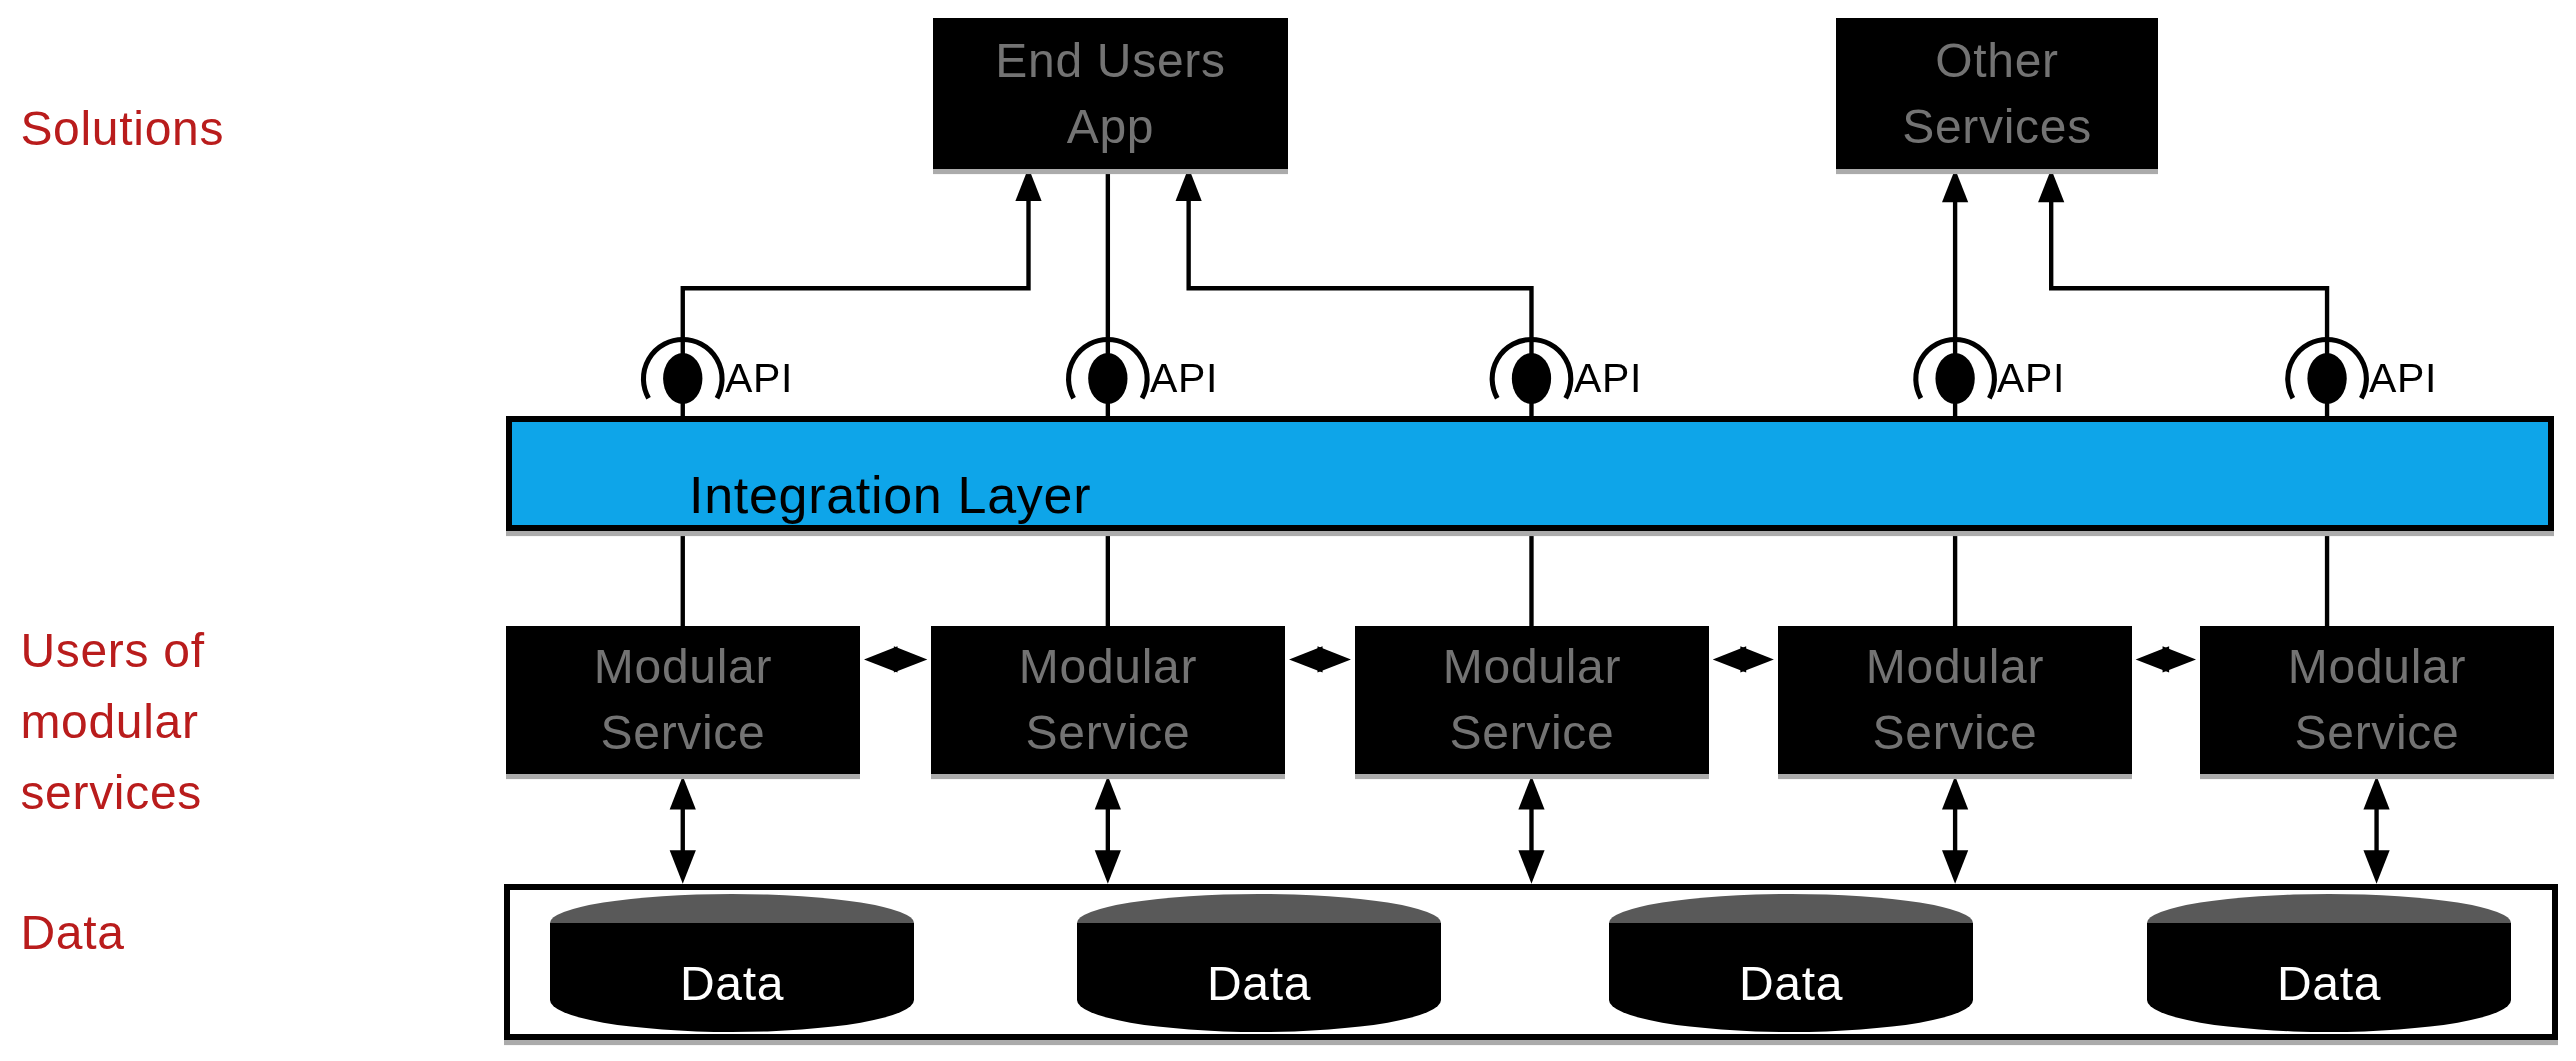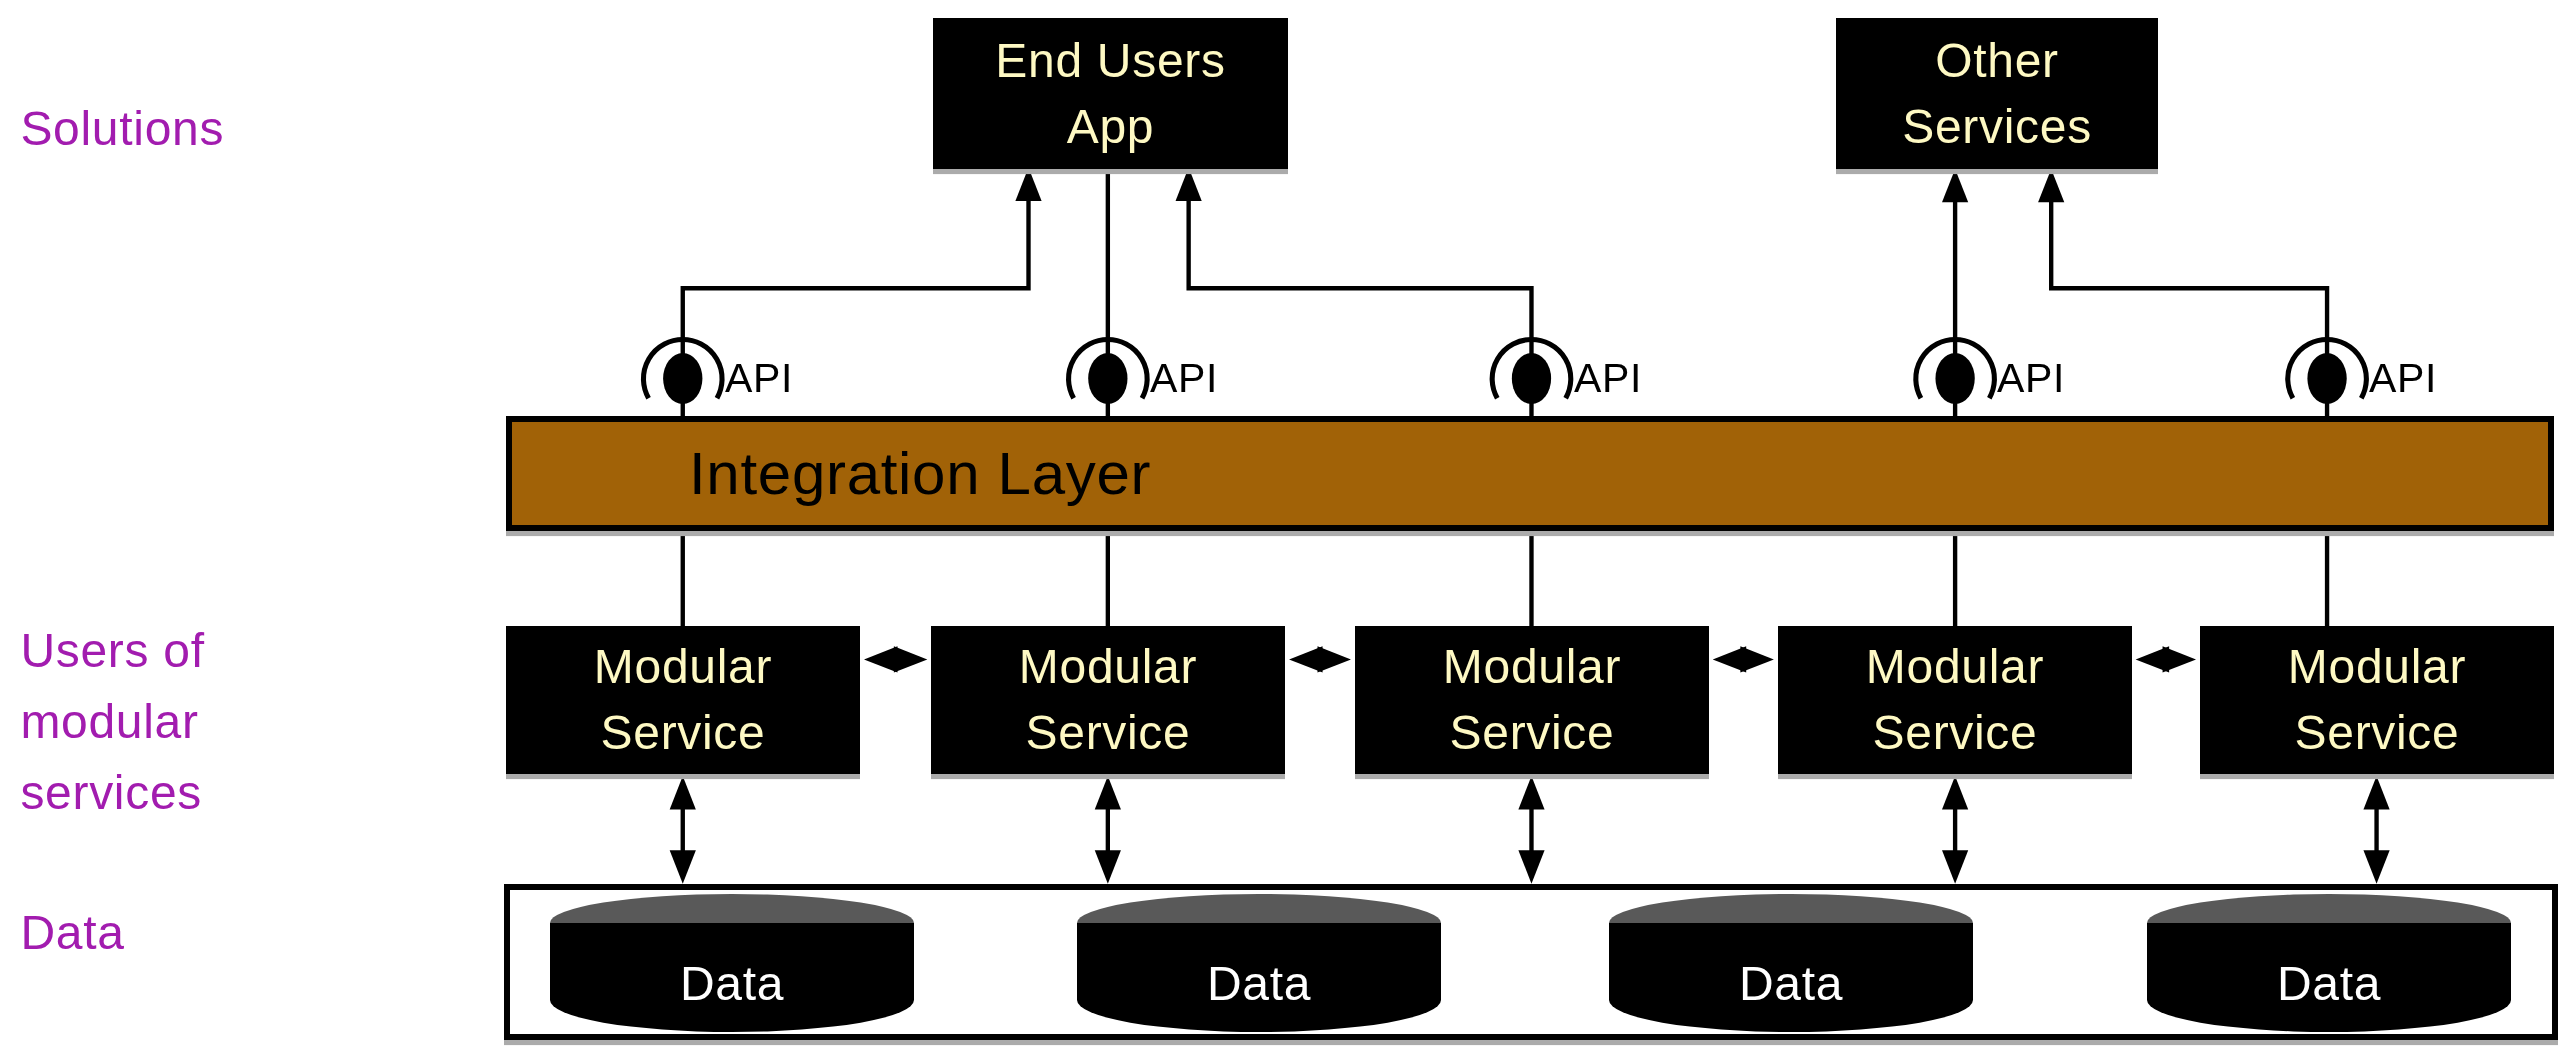--- a/index.html
+++ b/index.html
@@ -4,36 +4,36 @@
 <style>
   html, body { margin:0; padding:0; background:#ffffff; }
   .canvas {
     position:relative; width:2576px; height:1062px; background:#ffffff;
     font-family:"Liberation Sans", sans-serif; overflow:hidden; color:#000;
   }
   .wires { position:absolute; left:0; top:0; pointer-events:none; }
 
   .side-label {
     position:absolute; left:20.4px; font-size:48px; line-height:71px;
-    letter-spacing:0.7px; color:#a21caf; white-space:nowrap;
+    letter-spacing:0.7px; color:#b91c1c; white-space:nowrap;
   }
 
   .black-box {
-    position:absolute; background:#000000; color:#fef9c3;
+    position:absolute; background:#000000; color:#737373;
     display:flex; flex-direction:column; align-items:center; justify-content:center;
     font-size:48px; line-height:66px; text-align:center; letter-spacing:0.7px;
     box-shadow:0 5.1px 0 #ababab;
   }
   .top-box    { top:18px;  width:355px; height:151px; }
   .modular    { top:626px; width:354px; height:148px; }
 
   .integration-box {
     position:absolute; left:506px; top:416px; width:2048px; height:115px;
-    background:#a16207; border:6.6px solid #000; box-sizing:border-box;
-    display:flex; align-items:center; font-size:60px; letter-spacing:0.7px;
+    background:#0ea5e9; border:6.6px solid #000; box-sizing:border-box;
+    display:flex; align-items:flex-end; font-size:52px; letter-spacing:0.7px;
     padding-left:177px; box-shadow:0 5.1px 0 #ababab;
   }
 
   .data-box {
     position:absolute; left:504px; top:884px; width:2054px; height:156px;
     background:#ffffff; border:6.6px solid #000; box-sizing:border-box;
     box-shadow:0 5.1px 0 #ababab;
   }
 
   .cylinder { position:absolute; top:894px; width:364px; height:140px; }

